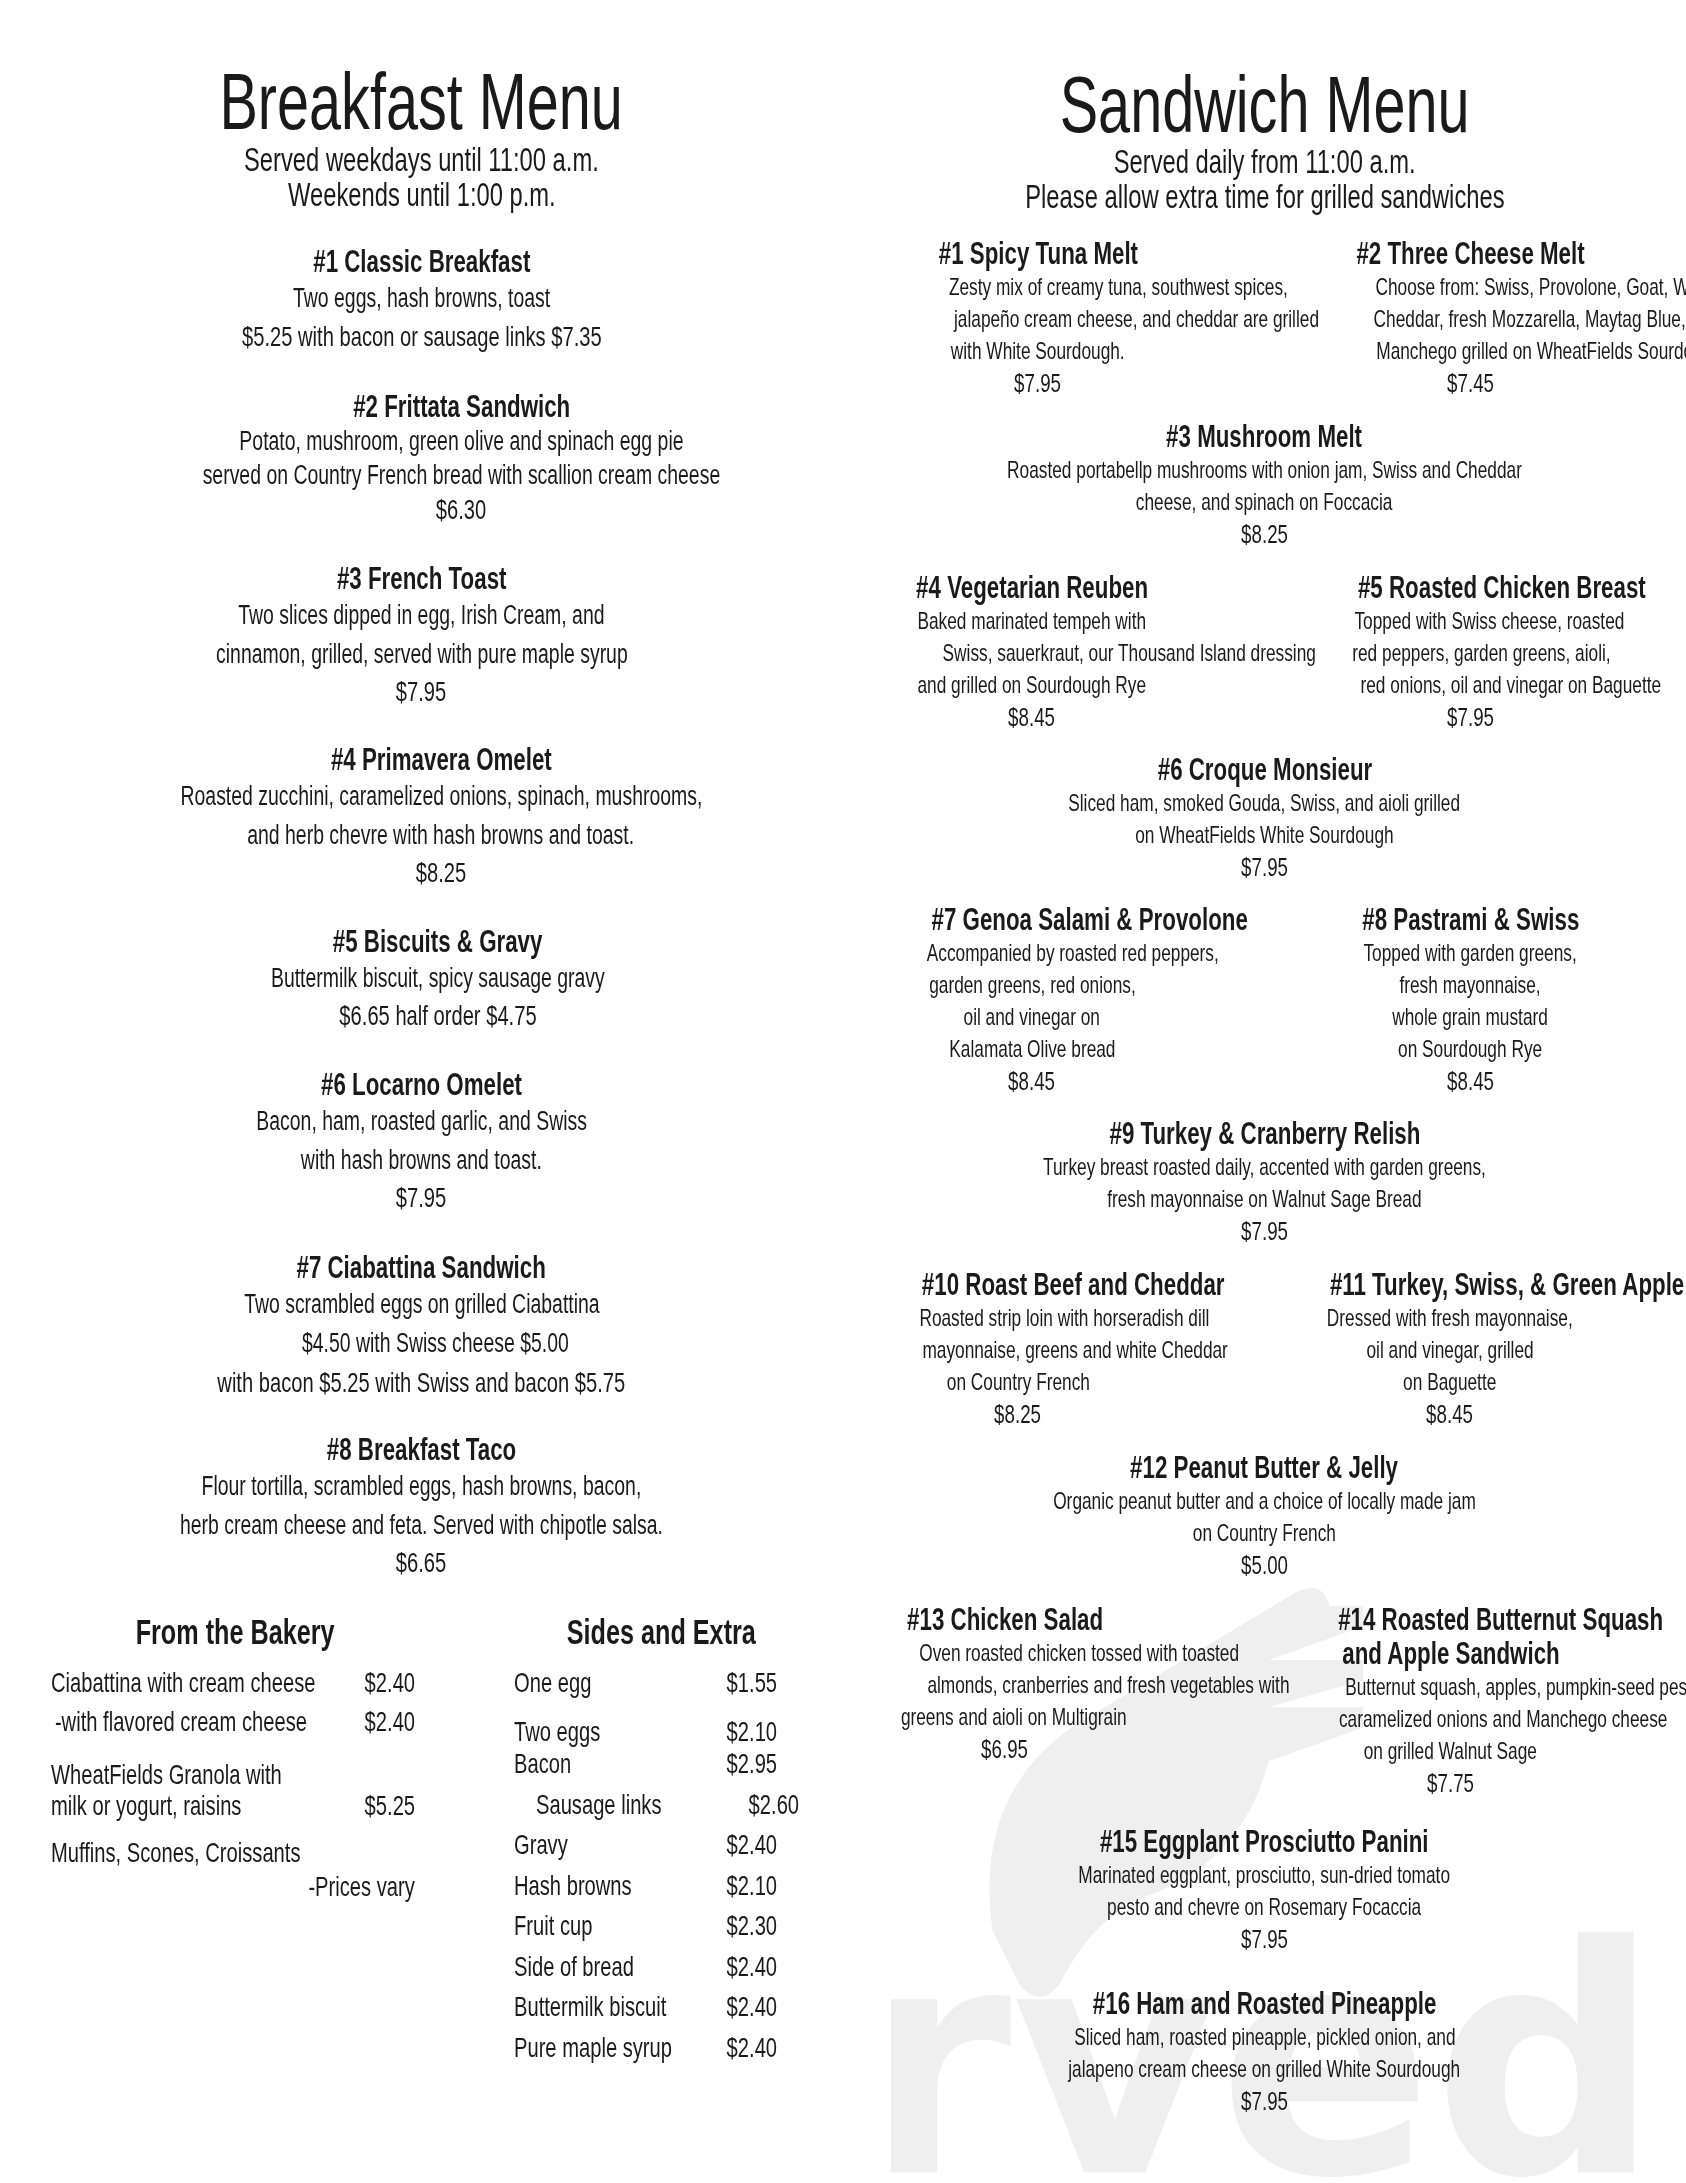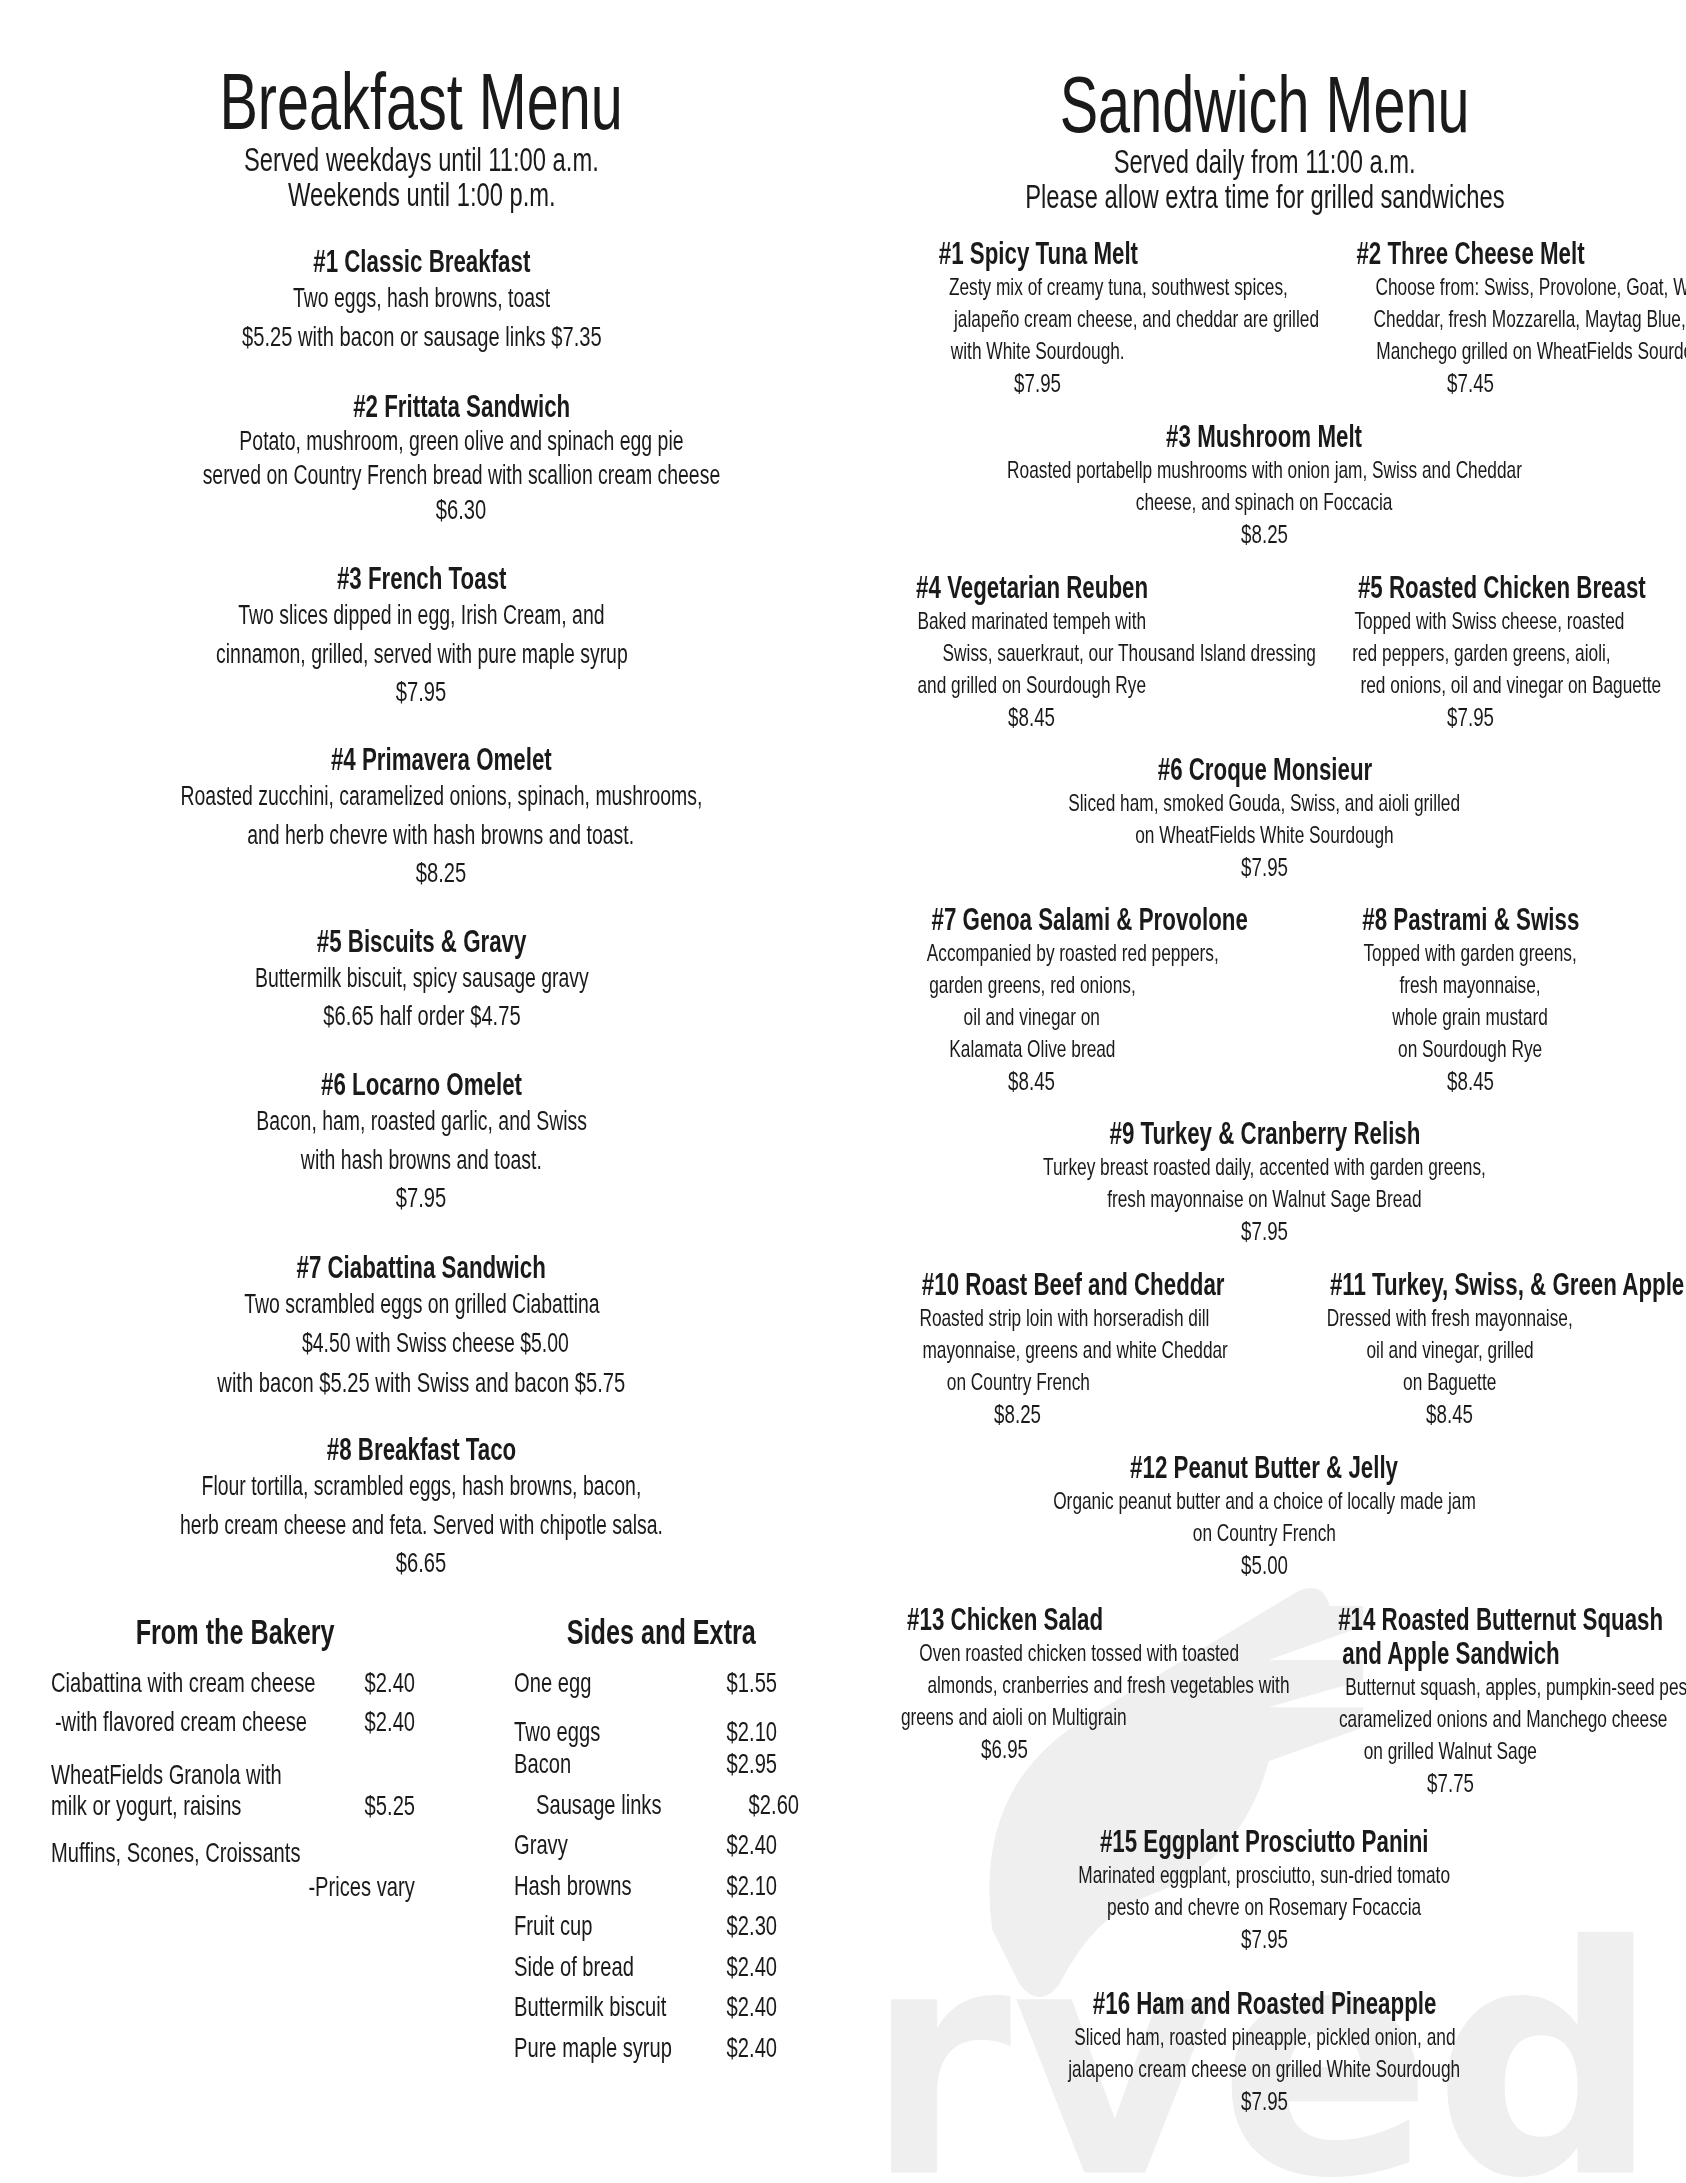--- a/index.html
+++ b/index.html
@@ -72,21 +72,21 @@
     <span class="price"><span class="cond">$7.95</span></span>
   </div>
 
   <div class="item" style="left:0;width:843px;top:742px;padding-left:39px;">
     <span class="name"><span class="cond">#4  Primavera Omelet</span></span>
     <span class="line" style="line-height:39px;"><span class="cond">Roasted zucchini, caramelized onions, spinach, mushrooms,</span></span>
     <span class="line" style="line-height:39px;"><span class="cond">and herb chevre with hash browns and toast.</span></span>
     <span class="price"><span class="cond">$8.25</span></span>
   </div>
 
-  <div class="item" style="left:0;width:843px;top:924px;">
+  <div class="item" style="left:16px;width:843px;top:924px;">
     <span class="name"><span class="cond">#5  Biscuits &amp; Gravy</span></span>
     <span class="line" style="line-height:39px;"><span class="cond">Buttermilk biscuit, spicy sausage gravy</span></span>
     <span class="price"><span class="cond">$6.65    half order $4.75</span></span>
   </div>
 
   <div class="item" style="left:0;width:843px;top:1067px;">
     <span class="name"><span class="cond">#6  Locarno Omelet</span></span>
     <span class="line" style="line-height:39px;"><span class="cond">Bacon, ham, roasted garlic, and Swiss</span></span>
     <span class="line" style="line-height:39px;"><span class="cond">with hash browns and toast.</span></span>
     <span class="price"><span class="cond">$7.95</span></span>

